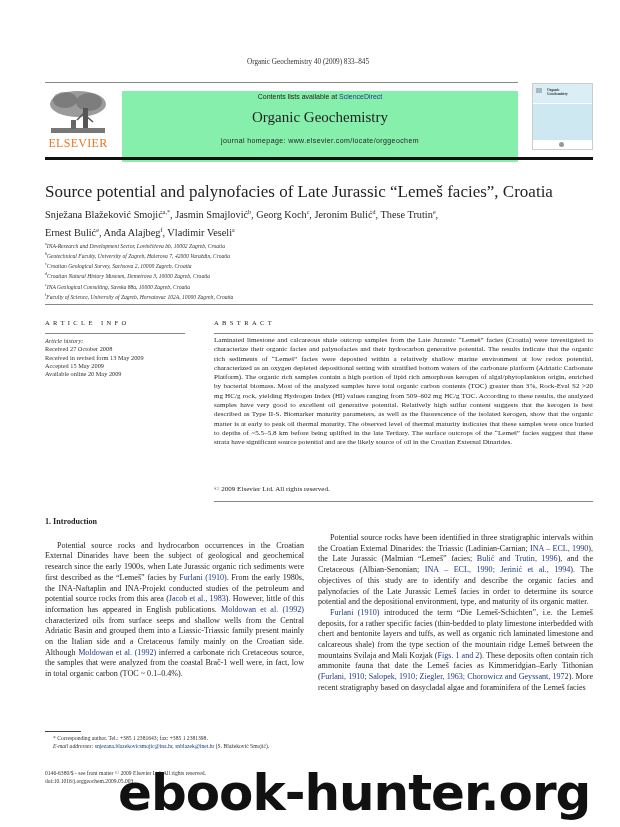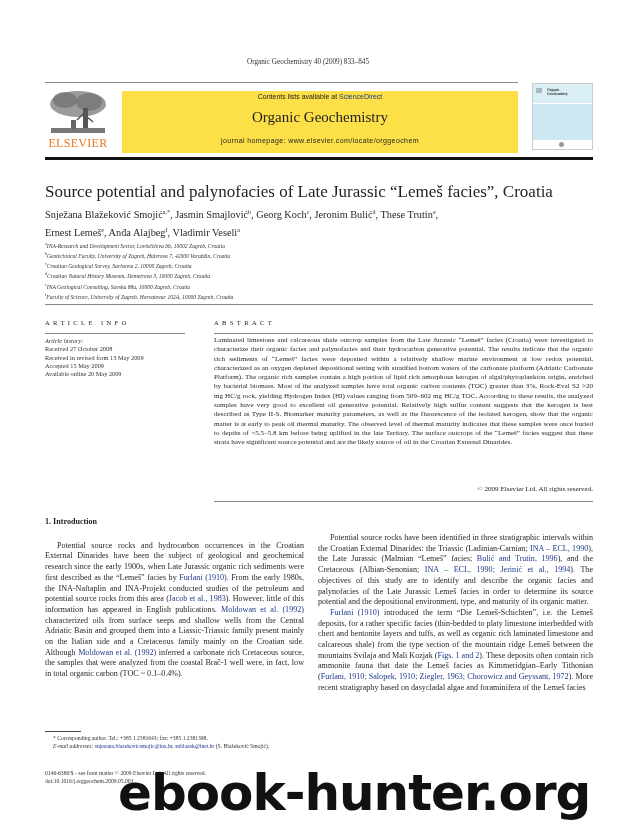--- a/index.html
+++ b/index.html
@@ -7,21 +7,21 @@
   body { position: relative; font-family: "Liberation Serif", "DejaVu Serif", serif; color: #231f20; }
 
   .running-head { position: absolute; top: 58px; left: 0; width: 616px; text-align: center; font-size: 7.2px; color: #333; }
 
   .top-rule { position: absolute; top: 82px; left: 45px; width: 473px; height: 1px; background: #888; }
 
   .elsevier-logo { position: absolute; top: 90px; left: 43px; width: 70px; height: 60px; }
   .elsevier-logo .tree { position: absolute; top: 0; left: 4px; width: 62px; height: 46px; }
   .elsevier-logo .wordmark { position: absolute; top: 46px; left: 0; width: 70px; text-align: center; font-size: 12px; color: #e87722; letter-spacing: 0.3px; }
 
-  .masthead { position: absolute; top: 91px; left: 122px; width: 396px; height: 62px; background: #fde047; }
+  .masthead { position: absolute; top: 91px; left: 122px; width: 396px; height: 71px; background: #86efac; }
   .masthead .contents { position: absolute; top: 2px; left: 0; width: 100%; text-align: center; font-family: "Liberation Sans", sans-serif; font-size: 7px; color: #222; }
   .masthead .contents .sd { color: #1f3a8a; }
   .masthead .journal { position: absolute; top: 18px; left: 0; width: 100%; text-align: center; font-size: 15px; color: #222; }
   .masthead .homepage { position: absolute; top: 46px; left: 0; width: 100%; text-align: center; font-family: "Liberation Sans", sans-serif; font-size: 7px; color: #222; letter-spacing: 0.4px; }
 
   .cover { position: absolute; top: 83px; left: 532px; width: 61px; height: 67px; border: 1px solid #ccc; background: #cde8f0; }
   .cover .cover-top { position: absolute; top: 0; left: 0; width: 100%; height: 20px; background: #d9eef5; border-bottom: 1px solid #fff; }
   .cover .cover-title { position: absolute; top: 4px; left: 14px; font-size: 3.5px; font-weight: bold; line-height: 4px; color: #333; }
   .cover .cover-mini { position: absolute; top: 4px; left: 3px; width: 6px; height: 5px; background: #a8b8c0; }
   .cover .cover-bottom { position: absolute; bottom: 0; left: 0; width: 100%; height: 9px; background: #fff; }
@@ -40,21 +40,21 @@
 
   .section-cap { font-size: 6.5px; letter-spacing: 3.4px; color: #222; }
   .ai-cap { position: absolute; top: 319px; left: 45px; }
   .ai-rule { position: absolute; top: 333px; left: 45px; width: 140px; height: 1px; background: #888; }
   .ai-body { position: absolute; top: 337px; left: 45px; width: 150px; font-size: 6.3px; line-height: 8.3px; color: #333; }
   .ai-body .hist { font-style: italic; }
 
   .ab-cap { position: absolute; top: 319px; left: 214px; }
   .ab-rule { position: absolute; top: 333px; left: 214px; width: 379px; height: 1px; background: #888; }
   .ab-body { position: absolute; top: 336px; left: 214px; width: 379px; font-size: 7.1px; line-height: 9.3px; text-align: justify; color: #231f20; }
-  .ab-copy { position: absolute; top: 485px; left: 214px; width: 379px; text-align: right; font-size: 7.1px; color: #231f20; }
+  .ab-copy { position: absolute; top: 485px; left: 214px; width: 379px; font-size: 7.1px; color: #231f20; }
   .ab-rule2 { position: absolute; top: 501px; left: 214px; width: 379px; height: 1px; background: #888; }
 
   .col { position: absolute; font-size: 8.1px; line-height: 10.7px; text-align: justify; color: #231f20; }
   .col p { text-indent: 12px; }
   .col h2 { font-size: 8.1px; font-weight: bold; margin-bottom: 10px; text-indent: 0; }
   .col .ref { color: #1f3a8a; }
   .col-left { top: 517px; left: 45px; width: 259px; }
   .col-left h2 { margin-bottom: 13px; }
   .col-right { top: 533px; left: 318px; width: 275px; }
   .col-right h2 { margin-top: 11px; margin-bottom: 13px; }
@@ -107,21 +107,21 @@
   <div class="cover-bottom"></div>
   <div class="cover-logo"></div>
 </div>
 
 <div class="thick-rule"></div>
 
 <h1 class="title" style="font-weight:normal;">Source potential and palynofacies of Late Jurassic “Lemeš facies”, Croatia</h1>
 
 <div class="authors">
   <span><span>Snježana Blažeković Smojić</span><sup>a,*</sup></span><span>, </span><span><span>Jasmin Smajlović</span><sup>b</sup></span><span>, </span><span><span>Georg Koch</span><sup>c</sup></span><span>, </span><span><span>Jeronim Bulić</span><sup>d</sup></span><span>, </span><span><span>These Trutin</span><sup>e</sup></span><span>,</span><br>
-  <span><span>Ernest Lemeš</span><sup>e</sup></span><span>, </span><span><span>Anđa Alajbeg</span><sup>f</sup></span><span>, </span><span><span>Vladimir Veseli</span><sup>a</sup></span>
+  <span><span>Ernest Bulić</span><sup>e</sup></span><span>, </span><span><span>Anđa Alajbeg</span><sup>f</sup></span><span>, </span><span><span>Vladimir Veseli</span><sup>a</sup></span>
 </div>
 
 <div class="affils">
   <div><sup>a</sup><span>INA-Research and Development Sector, Lovinčićeva bb, 10002 Zagreb, Croatia</span></div>
   <div><sup>b</sup><span>Geotechnical Faculty, University of Zagreb, Halerova 7, 42000 Varaždin, Croatia</span></div>
   <div><sup>c</sup><span>Croatian Geological Survey, Sachsova 2, 10000 Zagreb, Croatia</span></div>
   <div><sup>d</sup><span>Croatian Natural History Museum, Demetrova 3, 10000 Zagreb, Croatia</span></div>
   <div><sup>e</sup><span>INA Geological Consulting, Savska 88a, 10000 Zagreb, Croatia</span></div>
   <div><sup>f</sup><span>Faculty of Science, University of Zagreb, Horvatovac 102A, 10000 Zagreb, Croatia</span></div>
 </div>

